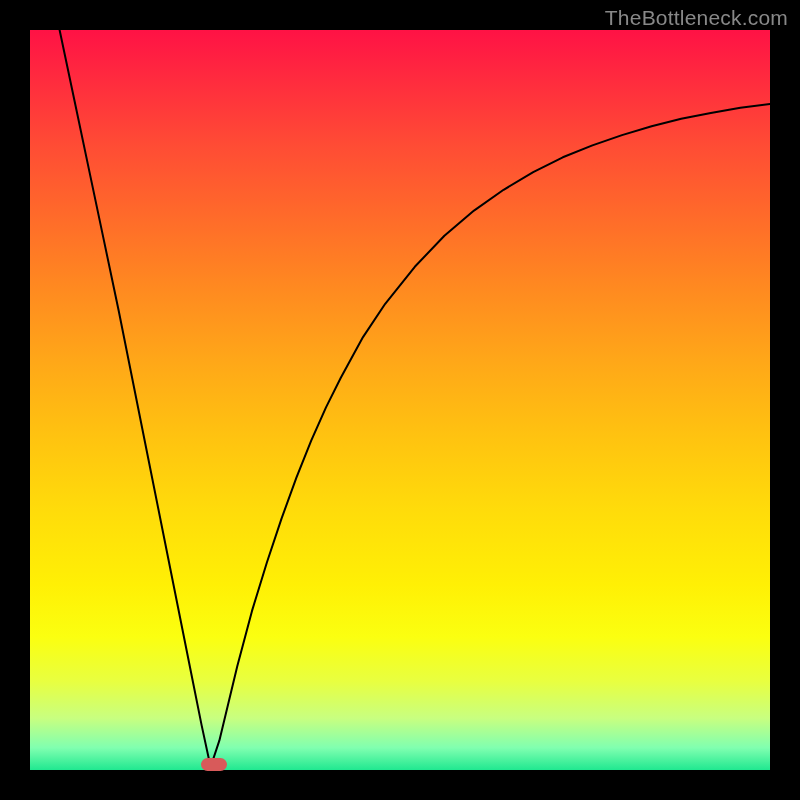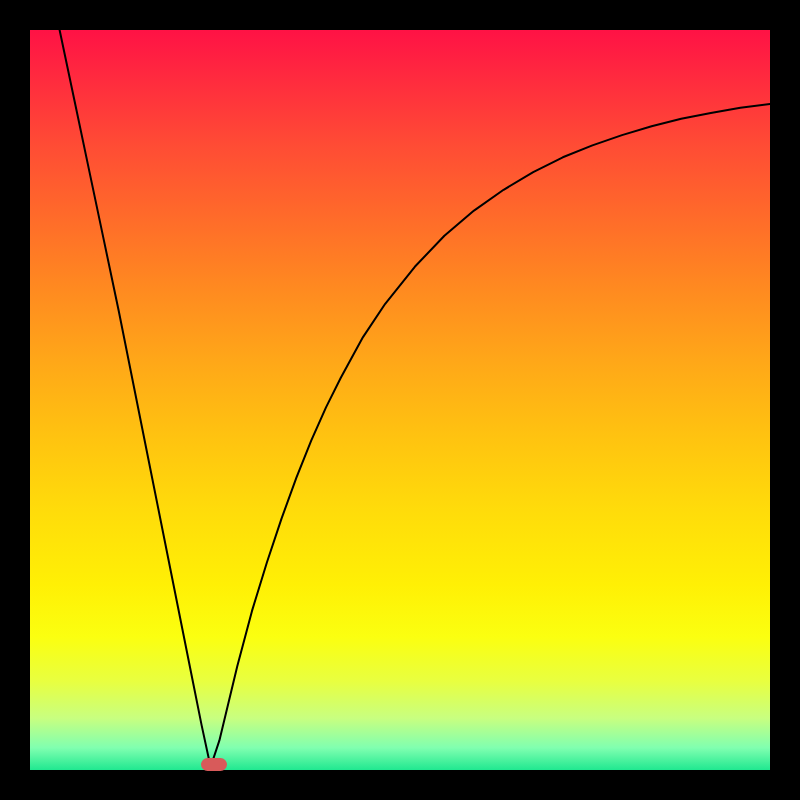--- a/index.html
+++ b/index.html
@@ -61,13 +61,14 @@
 
 <div class="outer-frame">
   <div class="plot-area"></div>
 
   <svg class="curve" viewBox="0 0 740 740" preserveAspectRatio="none">
     <path id="curve-path" fill="none" stroke="#000" stroke-width="2" stroke-linejoin="round" stroke-linecap="round" d="M29.6 0.0 L44.4 70.3 L59.2 140.6 L74.0 210.9 L88.8 281.2 L103.6 355.2 L118.4 429.2 L133.2 503.2 L148.0 577.2 L162.8 651.2 L171.7 695.6 L180.6 737.0 L189.4 710.4 L198.3 673.4 L207.2 636.4 L222.0 580.9 L236.8 532.8 L251.6 488.4 L266.4 447.7 L281.2 410.7 L296.0 377.4 L310.8 347.8 L333.0 307.1 L355.2 273.8 L384.8 236.8 L414.4 205.7 L444.0 180.6 L473.6 159.8 L503.2 142.1 L532.8 127.3 L562.4 115.4 L592.0 105.1 L621.6 96.2 L651.2 88.8 L680.8 82.9 L710.4 77.7 L740.0 74.0"></path>
   </svg>
 
   <div id="marker" class="marker" style="left: 200.52px; top: 757.58px; width: 26px; height: 13px;"></div>
 
+  <div class="watermark">TheBottleneck.com</div>
 </div>
 
 </body></html>

